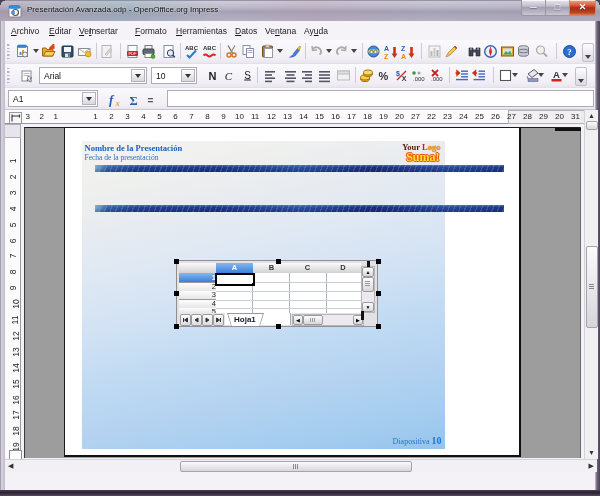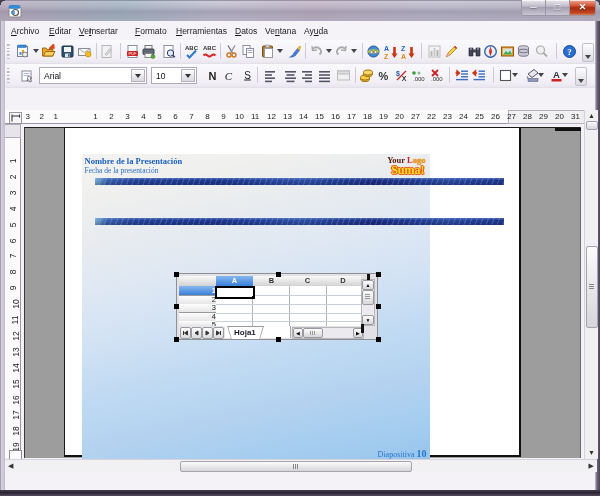--- a/index.html
+++ b/index.html
@@ -66,22 +66,22 @@
   #vruler .n{position:absolute;font-size:8.5px;color:#222;}
   #corner{left:5px;top:124px;width:15px;height:12px;background:#e7e4ec;border:1px solid #b0acba;border-left:none;}
   #vruler{left:5px;top:124px;width:15px;height:334px;background:#fbfbfb;
     border-right:1px solid #9a96a2;}
   #vruler .n{transform:rotate(-90deg);}
 
   
   #canvas{left:24px;top:127px;width:557px;height:331px;background:#9d9d9d;box-sizing:border-box;border-top:1.5px solid #1e1e1e;border-left:1px solid #3a3a3a;border-right:1px solid #6a6a6a;}
   #page{left:38.5px;top:-1.5px;width:454px;height:327px;background:#fff;
     border:1px solid #1a1a1a;border-right:2px solid #111;border-bottom:2px solid #111;}
-  #grad{left:17px;top:26px;width:348px;height:308px;
-    background:linear-gradient(168deg,#f2f2f0 0%,#f0f0ee 11%,#e9ecef 22%,#dfe8f3 36%,#d2e2f4 50%,#c0daf2 64%,#b3d2f0 78%,#a5cdef 89%,#97c4ec 100%);}
+  #grad{left:17px;top:13px;width:348px;height:308px;
+    background:linear-gradient(168deg,#f2f2f0 0%,#f0f0ee 11%,#e9ecef 22%,#dfe8f3 36%,#d2e2f4 50%,#c0daf2 64%,#b3d2f0 78%,#a5cdef 89%,#97c4ec 100%);padding-left:15px;}
 
   
   .serif{font-family:"Liberation Serif",serif;}
   #hdr1{left:3px;top:2px;font-size:8.5px;font-weight:bold;color:#1a5fc0;}
   #hdr2{left:3px;top:12.5px;font-size:7.5px;color:#2e6ec4;}
   #logo1{right:4px;top:1.5px;font-size:8.5px;font-weight:bold;color:#552010;}
   #logo1 .l{color:#cc2020;}#logo1 .ogo{color:#f2a918;text-shadow:0 0 1px #cc4400;}
   #logo2{right:5px;top:9.5px;font-size:12px;font-weight:bold;color:#ffe22e;
     text-shadow:-1px 0 0 #e85812,1px 0 0 #e85812,0 -1px 0 #e85812,0 1px 0 #e85812,1px 1px 1px #f09040,-1px -1px 1px #f09040;}
   .bluebar{position:absolute;left:13px;width:409px;height:7.5px;
@@ -152,20 +152,21 @@
     <div style="position:absolute;right:0;top:0;width:5px;height:5px;background:radial-gradient(circle at 0 5px,transparent 4.2px,#473f52 4.4px)"></div>
     </div>
   <div class="abs" id="title-ico">
     <svg width="14" height="13" viewBox="0 0 14 13">
       <rect x="1" y="2" width="12" height="10" rx="1" fill="#fdfdfd" stroke="#888"></rect>
       <rect x="1" y="0.5" width="11" height="3" rx="1.5" fill="#2e8ede" stroke="#1a6ab0" stroke-width=".5"></rect>
       <circle cx="7.5" cy="7.5" r="3" fill="none" stroke="#555" stroke-width="1.2"></circle>
       <rect x="3" y="6" width="4" height="3" fill="#4a90d9" opacity=".8"></rect>
     </svg>
   </div>
+  <div class="abs" id="title-txt">Presentación Avanzada.odp - OpenOffice.org Impress</div>
   <div class="abs winbtn" id="btn-min">
       <div class="g">─</div>
     </div>
   <div class="abs winbtn" id="btn-max">
       <div class="g">□</div>
     </div>
   <div class="abs winbtn close" id="btn-cls">
       <div class="g">✕</div>
     </div>
   <div class="abs" id="borderL"></div>
@@ -462,20 +463,39 @@
         <div class="dd" style="left:532.5px"></div>
         <div class="ic" style="left:543.5px"><svg width="15" height="15" viewBox="0 0 15 15">
             <text x="7.5" y="10" font-size="9.5" font-weight="bold" fill="#334" text-anchor="middle" font-family="Liberation Sans">A</text>
             <rect x="2.5" y="11" width="10" height="2.5" fill="#cc2222"></rect>
           </svg></div>
         <div class="dd" style="left:557px"></div>
         <div class="ovf" style="left:570px"></div>
       </div>
   </div>
 
+  <div class="abs tb" id="fbar">
+    <div class="combo" style="left:3px;top:2px;width:88px">
+        <div class="t">A1</div>
+        <div class="cbtn"></div>
+      </div>
+    <div id="fbicons">
+        <div class="ic" style="left:103.5px"><svg width="15" height="15" viewBox="0 0 15 15">
+            <text x="0" y="12" font-size="13" font-style="italic" font-weight="bold" fill="#2a5fae" font-family="Liberation Serif">f</text>
+            <text x="6.5" y="13.5" font-size="8.5" font-style="italic" fill="#e8a818" font-weight="bold" font-family="Liberation Serif">x</text>
+          </svg></div>
+        <div class="ic" style="left:120.5px"><svg width="15" height="15" viewBox="0 0 15 15">
+            <text x="7.5" y="12.5" font-size="12.5" font-weight="bold" fill="#2a5fae" text-anchor="middle" font-family="Liberation Serif">Σ</text>
+          </svg></div>
+        <div class="ic" style="left:138px"><svg width="15" height="15" viewBox="0 0 15 15">
+            <text x="7.5" y="11.5" font-size="10" font-weight="bold" fill="#555" text-anchor="middle" font-family="Liberation Sans">=</text>
+          </svg></div>
+      </div>
+    <div class="combo" style="left:162px;top:2px;width:425px"></div>
+  </div>
 
   <div class="abs" id="hruler">
       <div style="position: absolute; left: 3.5px; top: 0px; width: 13px; height: 12px;"><svg width="13" height="12">
           <rect x="0.5" y="0.5" width="12" height="11" fill="#f6f5f7" stroke="#9a96a2"></rect>
           <path d="M3 2.5 v7 M3 4 h7.5 M10.5 2.5 v3" stroke="#333" stroke-width="1.1" fill="none"></path>
         </svg></div>
       <div style="position: absolute; left: 503px; top: 0px; width: 76px; height: 12px; border-top: 1px solid rgb(181, 178, 188); border-bottom: 1px solid rgb(181, 178, 188); border-left: 1px solid rgb(181, 178, 188); border-image: initial; border-right: none; background: rgba(220, 218, 226, 0.35);"></div>
       <span class="n" style="left: 20.5px; top: 2px;">3</span>
       <span class="n" style="left: 34.5px; top: 2px;">2</span>
       <span class="n" style="left: 48.5px; top: 2px;">1</span>

